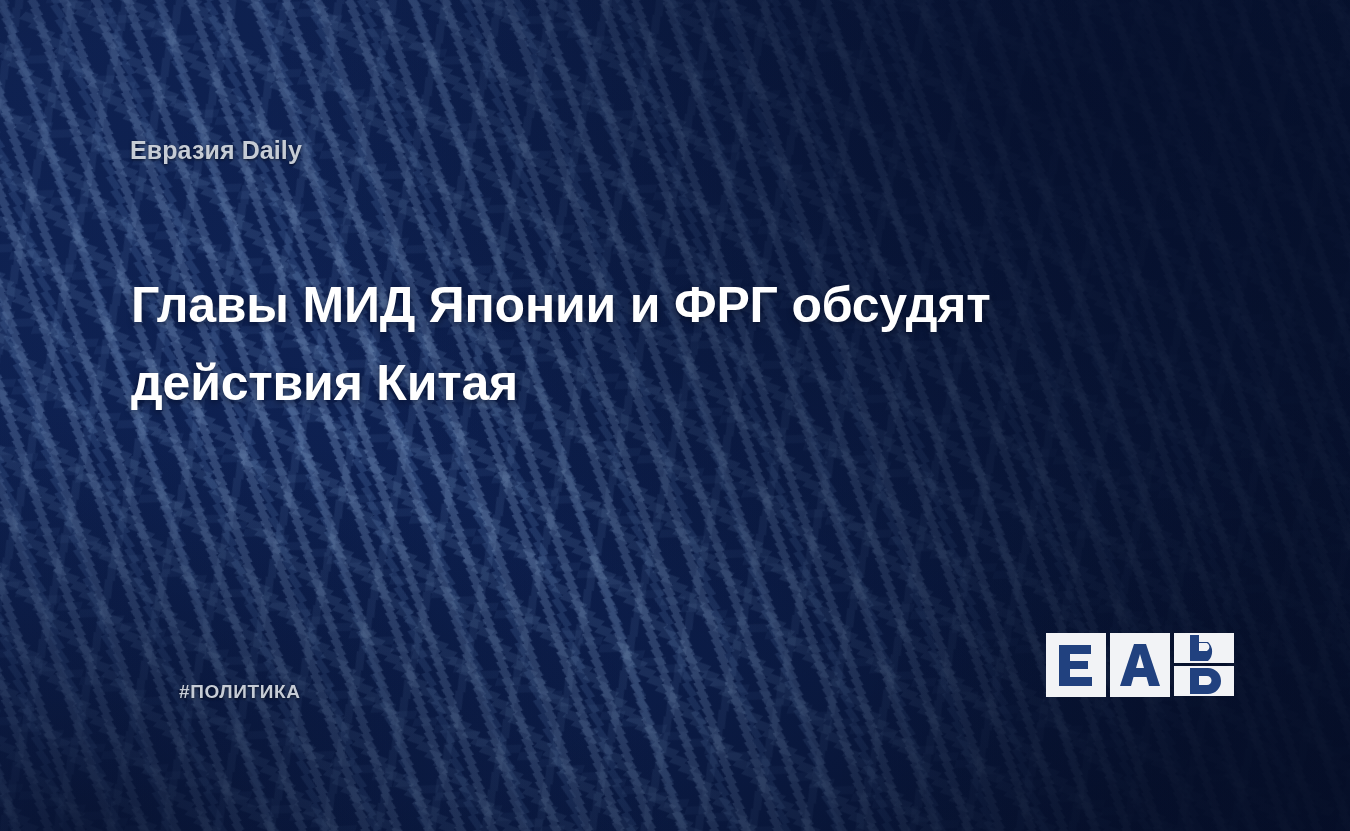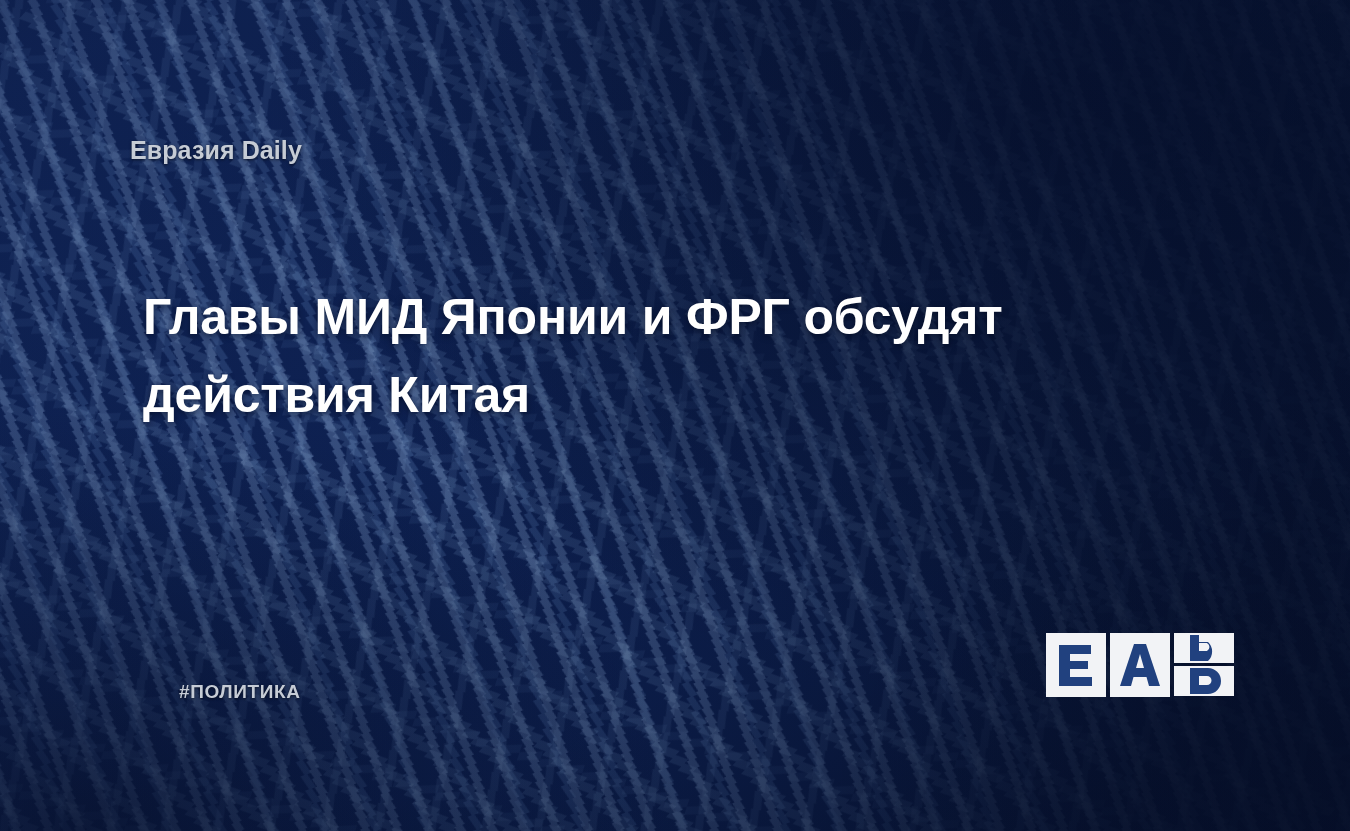--- a/index.html
+++ b/index.html
@@ -175,21 +175,21 @@
     color: #c6ccd5;
     text-shadow: 0 1px 3px rgba(0, 0, 0, 0.55);
     white-space: nowrap;
   }
 
   .headline {
     position: absolute;
     left: 131px;
     top: 266px;
     width: 940px;
-    margin: 12px;
+    margin: 0;
     font-size: 50px;
     line-height: 78px;
     font-weight: bold;
     color: #ffffff;
     letter-spacing: -0.2px;
     text-shadow: 0 2px 6px rgba(2, 8, 24, 0.55);
   }
 
   .category {
     position: absolute;

